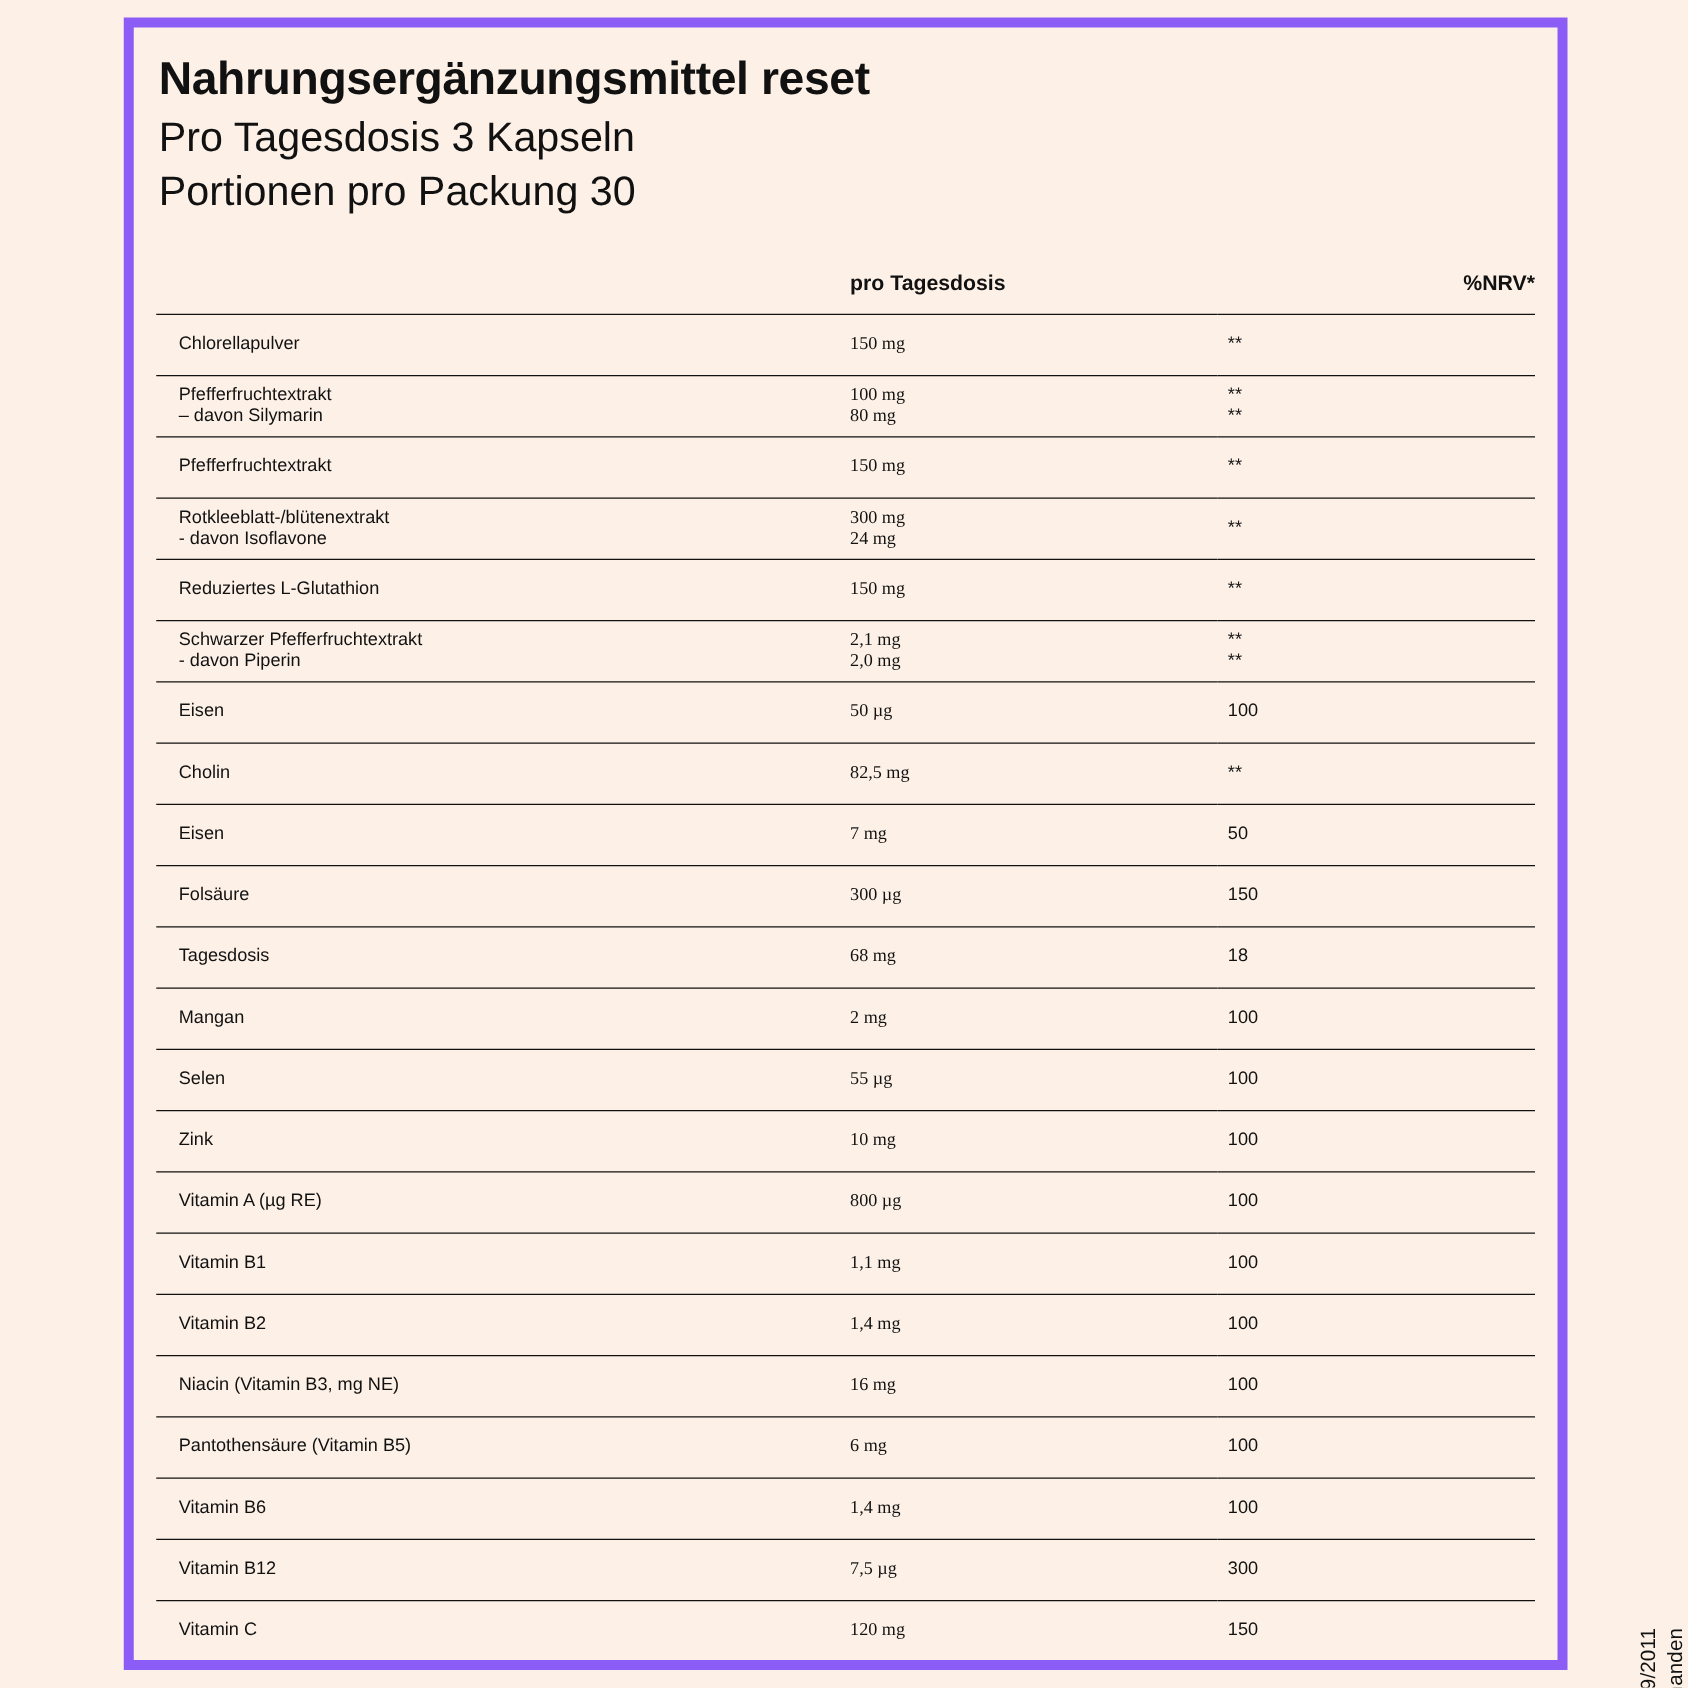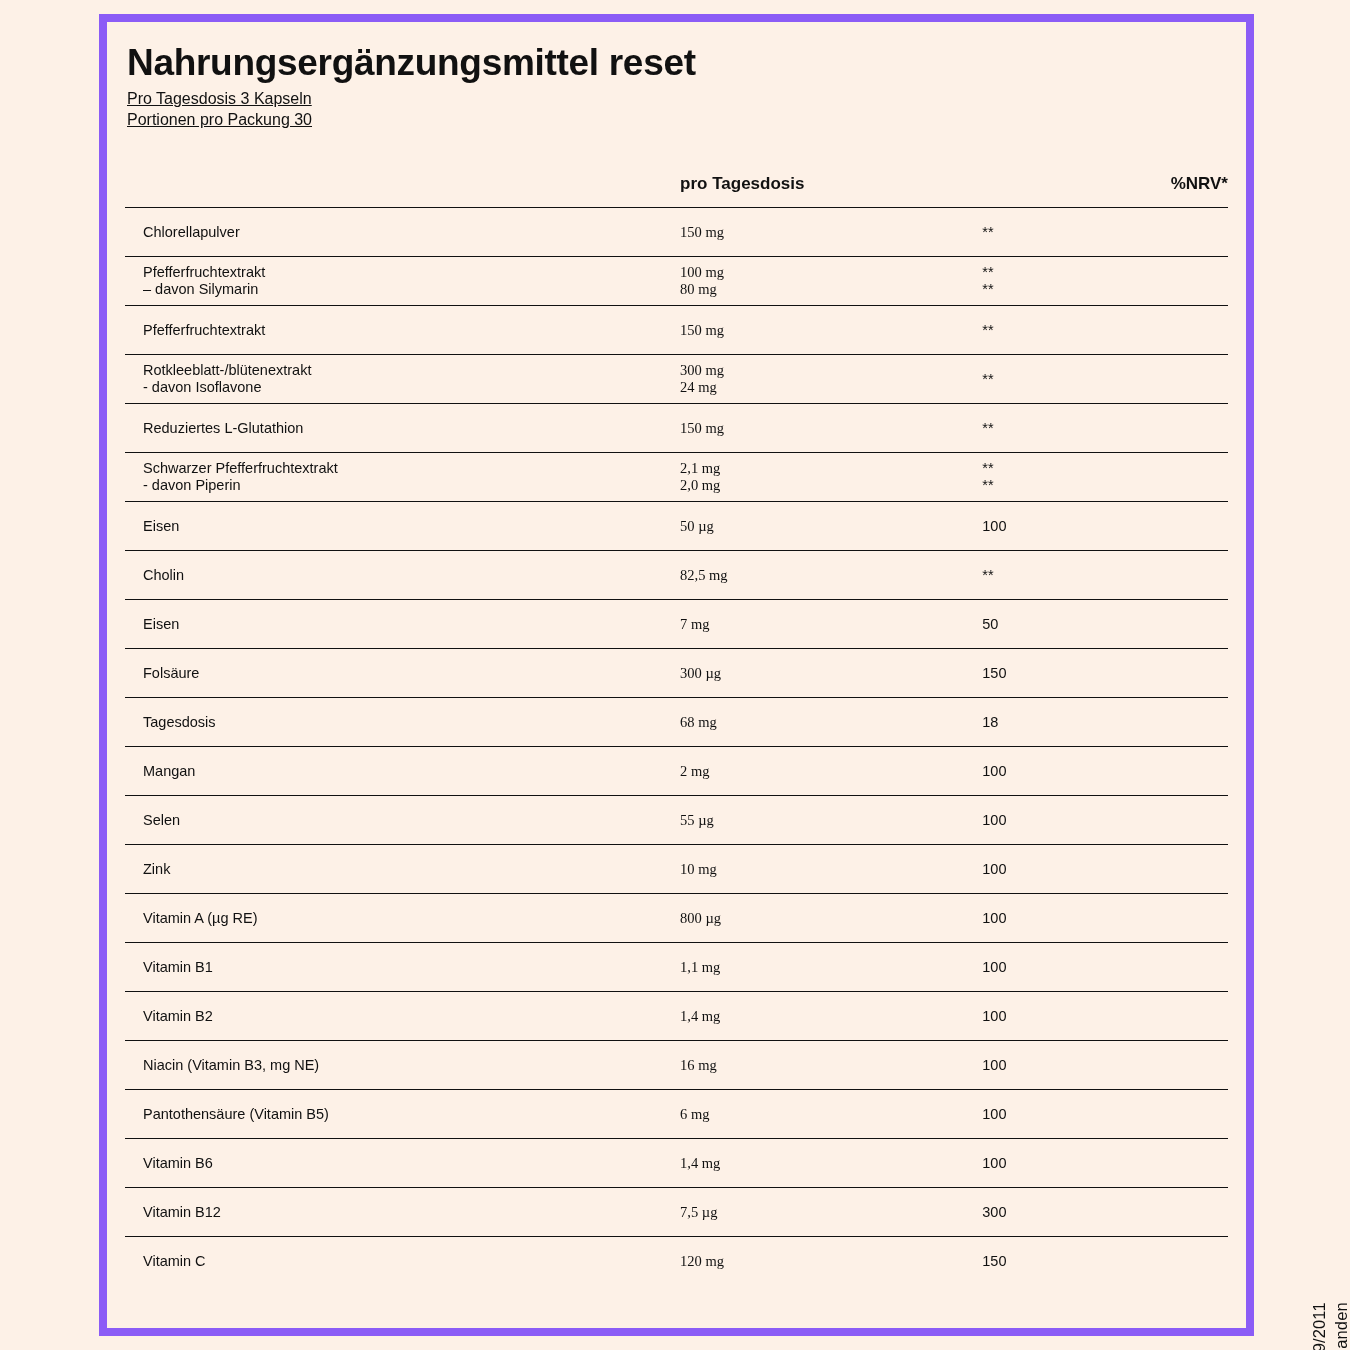--- a/index.html
+++ b/index.html
@@ -42,25 +42,24 @@
 
   .title {
     font-size: 37px;
     font-weight: bold;
     letter-spacing: -0.3px;
     line-height: 1.12;
     margin: 0 0 6px 0;
   }
 
   .subline {
-    font-size: 16px;
+    font-size: 33px;
     line-height: 1.28;
     margin: 0;
     font-weight: 400;
-    text-decoration: underline;
   }
 
   
   table.nutrition {
     width: calc(100% - 36px);
     margin: 30px 0 0 18px;
     border-collapse: collapse;
     table-layout: fixed;
   }
 

